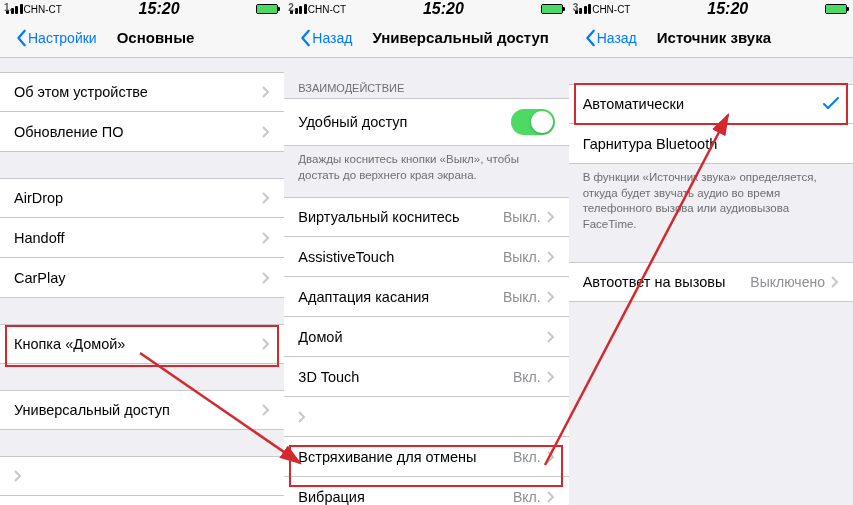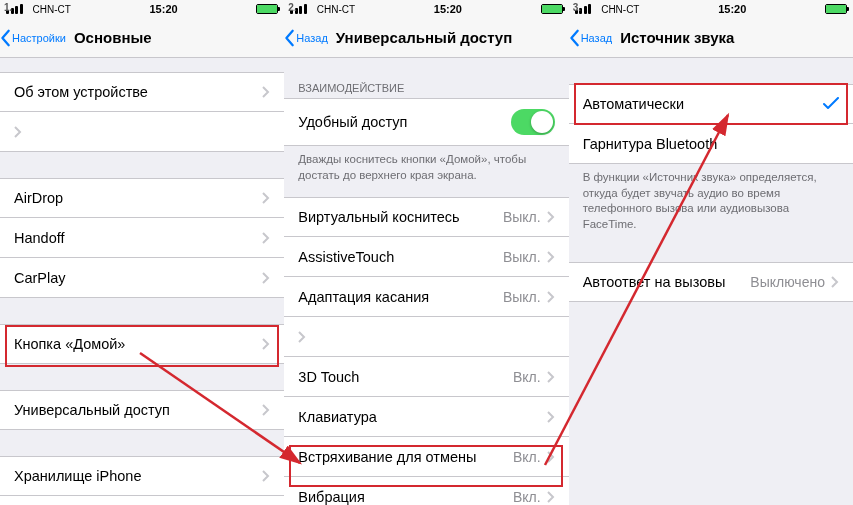--- a/index.html
+++ b/index.html
@@ -36,54 +36,54 @@
   .status-bar {
     height: 18px;
     display: flex;
     align-items: center;
     justify-content: space-between;
     padding: 0 6px;
     font-size: 11px;
     background: #f7f7f7;
     color: #000;
   }
-  .status-left { display: flex; align-items: center; gap: 10px; }
+  .status-left { display: flex; align-items: center; gap: 1px; }
   .signal-dots { display: flex; gap: 1.5px; align-items: flex-end; }
   .signal-dot { width: 3px; background: #000; border-radius: 1px; }
   .d1 { height: 4px; } .d2 { height: 6px; } .d3 { height: 8px; } .d4 { height: 10px; }
   .carrier { font-size: 10px; }
-  .status-time { font-weight: 600; font-size: 11px; }
+  .status-time { font-weight: 600; font-size: 16px; font-style: italic; }
   .battery {
     width: 22px; height: 10px;
     border: 1px solid #000; border-radius: 2px;
     position: relative;
   }
   .battery::after {
     content: ""; position: absolute; right: -3px; top: 2px;
     width: 2px; height: 4px; background: #000; border-radius: 0 1px 1px 0;
   }
   .battery-fill { width: 100%; height: 100%; background: #4cd964; border-radius: 1px; }
   .nav-bar {
     height: 40px;
     background: #f7f7f7;
     border-bottom: 1px solid #c8c7cc;
     display: flex;
     align-items: center;
     position: relative;
   }
   .nav-back {
     display: flex; align-items: center;
-    color: #007aff; font-size: 11px;
-    padding-left: 0;
+    color: #007aff; font-size: 14px;
+    padding-left: 16px;
     cursor: pointer;
   }
   .nav-back svg { width: 12px; height: 18px; }
   .nav-title {
     font-size: 15px; font-weight: 600; color: #000;
-    margin-left: 8px;
+    margin-left: 20px;
     white-space: nowrap;
   }
   .group { margin-top: 26px; }
   .group.tight { margin-top: 14px; }
   .group-header {
     font-size: 11px; color: #6d6d72;
     padding: 6px 14px 4px;
     text-transform: uppercase;
   }
   .cell {
@@ -168,20 +168,21 @@
   </div>
 
   <div class="group tight">
     <div class="cell">
       <span class="cell-label">Об этом устройстве</span>
       <svg class="chevron" viewBox="0 0 8 12">
             <path d="M1 1 L6 6 L1 11"></path>
           </svg>
     </div>
     <div class="cell">
+      <span class="cell-label">Обновление ПО</span>
       <svg class="chevron" viewBox="0 0 8 12">
             <path d="M1 1 L6 6 L1 11"></path>
           </svg>
     </div>
   </div>
 
   <div class="group">
     <div class="cell">
       <span class="cell-label">AirDrop</span>
       <svg class="chevron" viewBox="0 0 8 12">
@@ -215,21 +216,20 @@
     <div class="cell">
       <span class="cell-label">Универсальный доступ</span>
       <svg class="chevron" viewBox="0 0 8 12">
             <path d="M1 1 L6 6 L1 11"></path>
           </svg>
     </div>
   </div>
 
   <div class="group">
     <div class="cell">
-      <span class="cell-label">Хранилище iPhone</span>
       <svg class="chevron" viewBox="0 0 8 12">
             <path d="M1 1 L6 6 L1 11"></path>
           </svg>
     </div>
     <div class="cell">
       
       
     </div>
   </div>
 
@@ -261,21 +261,21 @@
       <span>Назад</span>
     </div>
     <span class="nav-title">Универсальный доступ</span>
   </div>
 
   <div class="group-header" style="margin-top:18px;">ВЗАИМОДЕЙСТВИЕ</div>
   <div class="cell">
     <span class="cell-label">Удобный доступ</span>
     <div class="toggle"></div>
   </div>
-  <div class="group-footer">Дважды коснитесь кнопки «Домой», чтобы достать до верхнего края экрана.</div>
+  <div class="group-footer">Дважды коснитесь кнопки «Выкл», чтобы достать до верхнего края экрана.</div>
 
   <div style="margin-top:10px;">
     <div class="cell">
       <span class="cell-label">Виртуальный коснитесь</span>
       <span class="cell-value">Выкл.</span>
       <svg class="chevron" viewBox="0 0 8 12">
             <path d="M1 1 L6 6 L1 11"></path>
           </svg>
     </div>
     <div class="cell">
@@ -286,33 +286,33 @@
           </svg>
     </div>
     <div class="cell">
       <span class="cell-label">Адаптация касания</span>
       <span class="cell-value">Выкл.</span>
       <svg class="chevron" viewBox="0 0 8 12">
             <path d="M1 1 L6 6 L1 11"></path>
           </svg>
     </div>
     <div class="cell">
+      <span class="cell-label">Домой</span>
       <svg class="chevron" viewBox="0 0 8 12">
             <path d="M1 1 L6 6 L1 11"></path>
           </svg>
     </div>
     <div class="cell">
       <span class="cell-label">3D Touch</span>
       <span class="cell-value">Вкл.</span>
       <svg class="chevron" viewBox="0 0 8 12">
             <path d="M1 1 L6 6 L1 11"></path>
           </svg>
     </div>
     <div class="cell">
-      <span class="cell-label">Клавиатура</span>
       <svg class="chevron" viewBox="0 0 8 12">
             <path d="M1 1 L6 6 L1 11"></path>
           </svg>
     </div>
     <div class="cell">
       <span class="cell-label">Встряхивание для отмены</span>
       <span class="cell-value">Вкл.</span>
       <svg class="chevron" viewBox="0 0 8 12">
             <path d="M1 1 L6 6 L1 11"></path>
           </svg>

